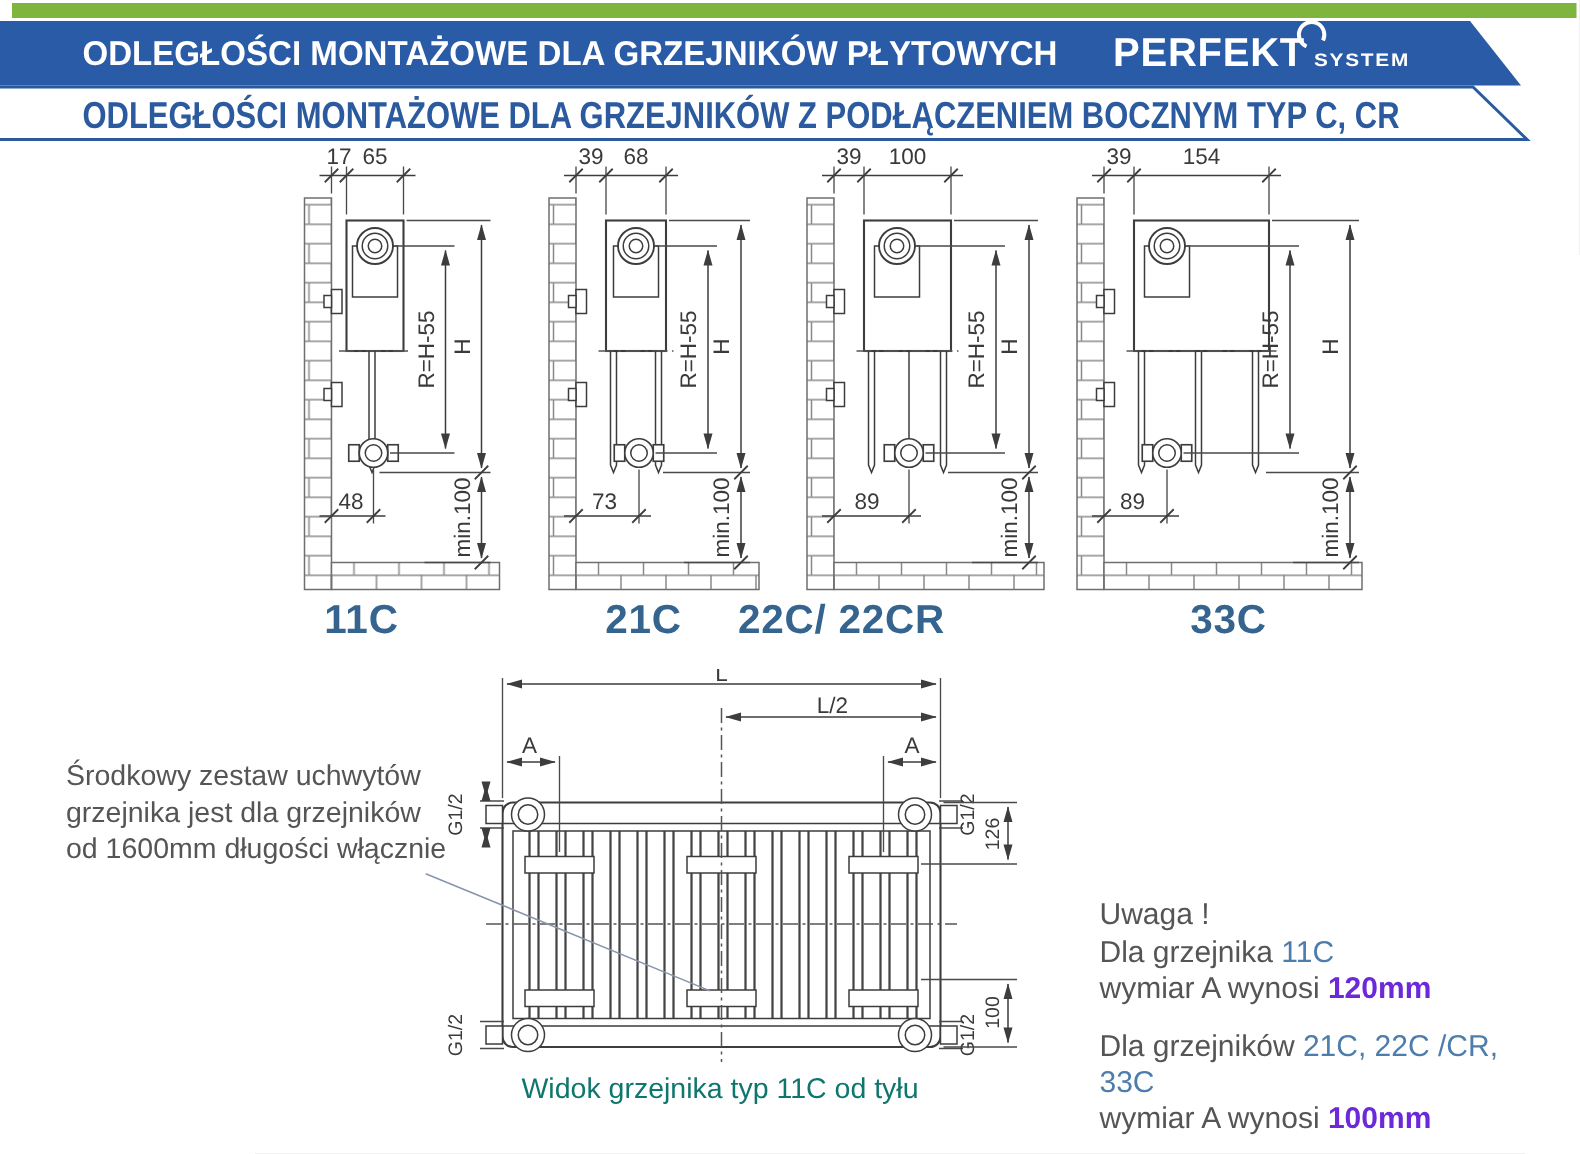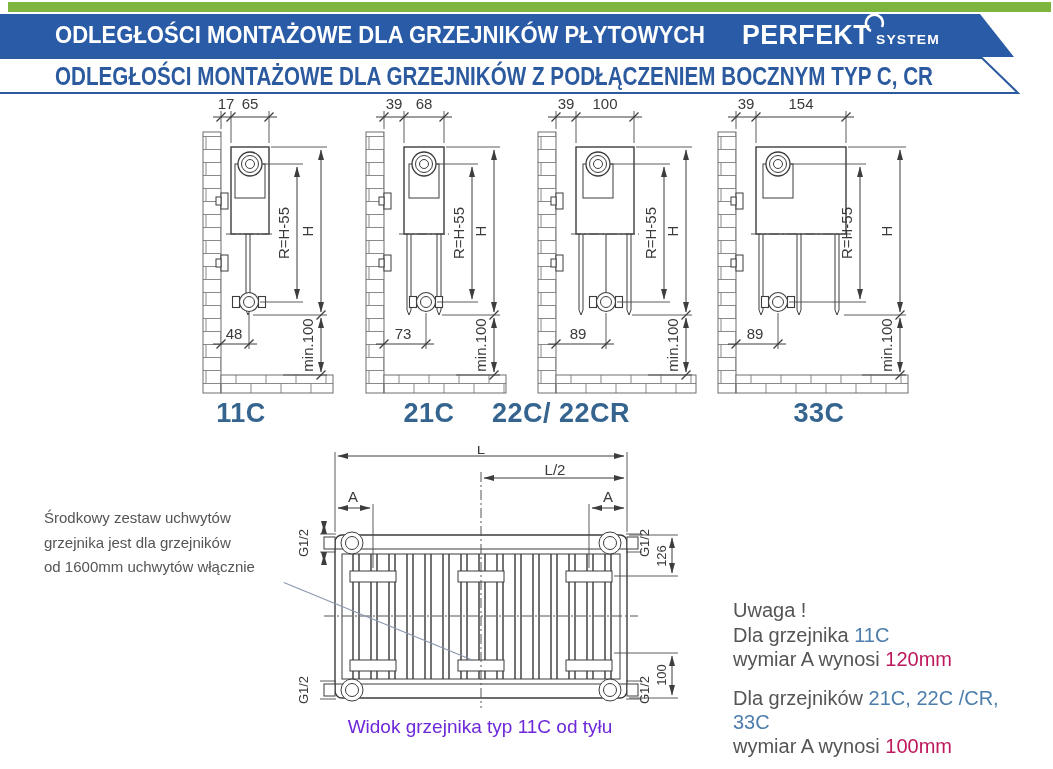--- a/index.html
+++ b/index.html
@@ -15,29 +15,29 @@
   .dimln{stroke:#3d3d3d;stroke-width:1;fill:none;marker-start:url(#mA);marker-end:url(#mA);}
   .dln{stroke:#3d3d3d;stroke-width:1;fill:none;}
   .dd{stroke:#555;stroke-width:1;fill:none;stroke-dasharray:10 3 2 3;}
   .wh{fill:#ffffff;stroke:#3d3d3d;stroke-width:1.4;}
   .wh1{fill:#ffffff;stroke:#3d3d3d;stroke-width:1;}
   .brick{fill:url(#bp);stroke:#6f6f6f;stroke-width:1;}
   .dt15{font-size:15px;fill:#3a3a3a;text-anchor:middle;}
   .g12t{font-size:13px;fill:#3a3a3a;text-anchor:middle;}
   .type-label{position:absolute;top:398px;text-align:center;font-size:27px;font-weight:600;
               color:#35648f;letter-spacing:.5px;}
-  .note-left{position:absolute;left:44px;top:506px;width:260px;font-size:15px;line-height:24.5px;color:#555;}
+  .note-left{position:absolute;left:44px;top:506px;width:260px;font-size:19px;line-height:24.5px;color:#555;}
   .leader{position:absolute;left:284px;top:582px;width:205px;height:0;border-top:1.2px solid #8796ab;
           transform:rotate(22.4deg);transform-origin:left top;}
-  .caption{position:absolute;left:330px;top:716px;width:300px;text-align:center;font-size:19px;color:#6d28d9;}
+  .caption{position:absolute;left:330px;top:716px;width:300px;text-align:center;font-size:19px;color:#0f766e;}
   .uwaga{position:absolute;left:733px;top:598px;width:300px;font-size:20px;color:#555;line-height:24px;}
   .uwaga .ttl{margin-bottom:1px;}
   .uwaga .grp{margin-bottom:15px;}
   .uwaga .blu{color:#4d7dac;}
-  .uwaga .bld{color:#be185d;font-weight:400;}
+  .uwaga .bld{color:#6d28d9;font-weight:700;}
 </style>
 </head>
 <body>
 
 <div class="page">
 
   <svg width="0" height="0" style="position:absolute" aria-hidden="true">
     <defs>
       <pattern id="bp" width="30" height="26" patternUnits="userSpaceOnUse">
         <rect width="30" height="26" fill="#ffffff"></rect>
@@ -317,21 +317,21 @@
       <path class="dimln" d="M394,210 V249"></path>
       <text class="g12t" transform="rotate(-90 388 229)" x="388" y="229">100</text>
     </g>
   </svg>
 
   <div class="leader"></div>
 
   <div class="note-left">
     <span style="display:block">Środkowy zestaw uchwytów</span>
     <span style="display:block">grzejnika jest dla grzejników</span>
-    <span style="display:block">od 1600mm uchwytów włącznie</span>
+    <span style="display:block">od 1600mm długości włącznie</span>
   </div>
 
   <div class="caption">Widok grzejnika typ 11C od tyłu</div>
 
   <div class="uwaga">
     <div class="ttl">Uwaga !</div>
     <div class="grp">
       <span>Dla grzejnika </span><span class="blu">11C</span><br>
       <span>wymiar A wynosi </span><span class="bld">120mm</span>
     </div>

